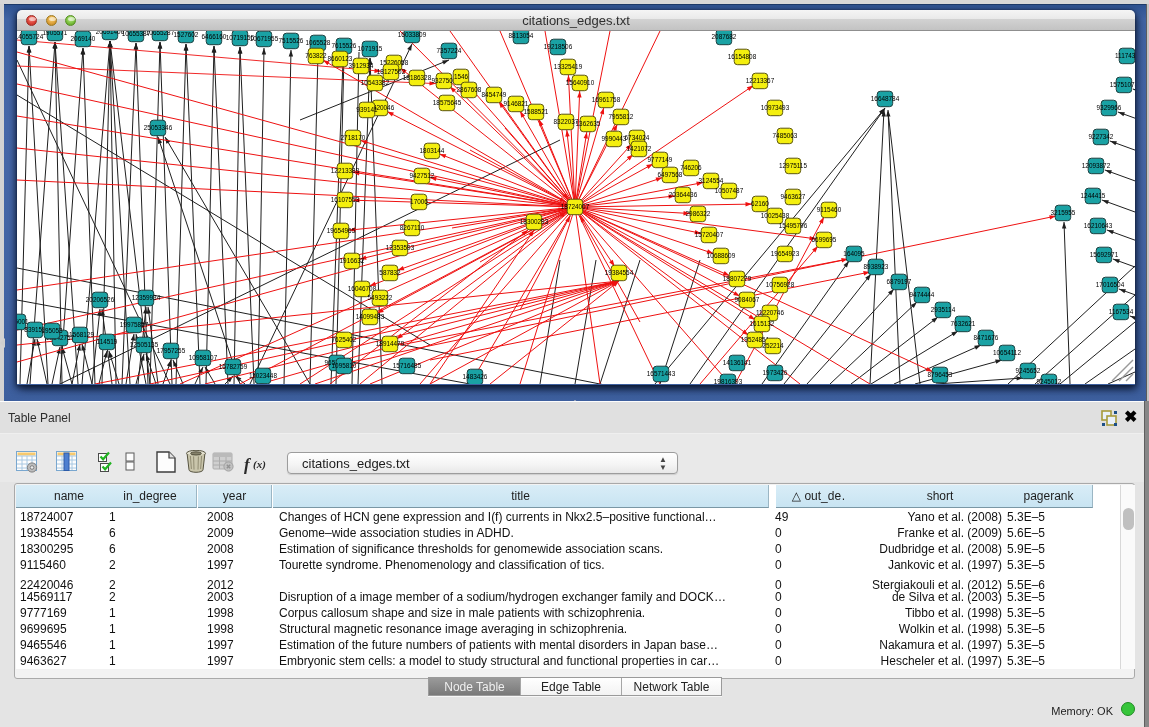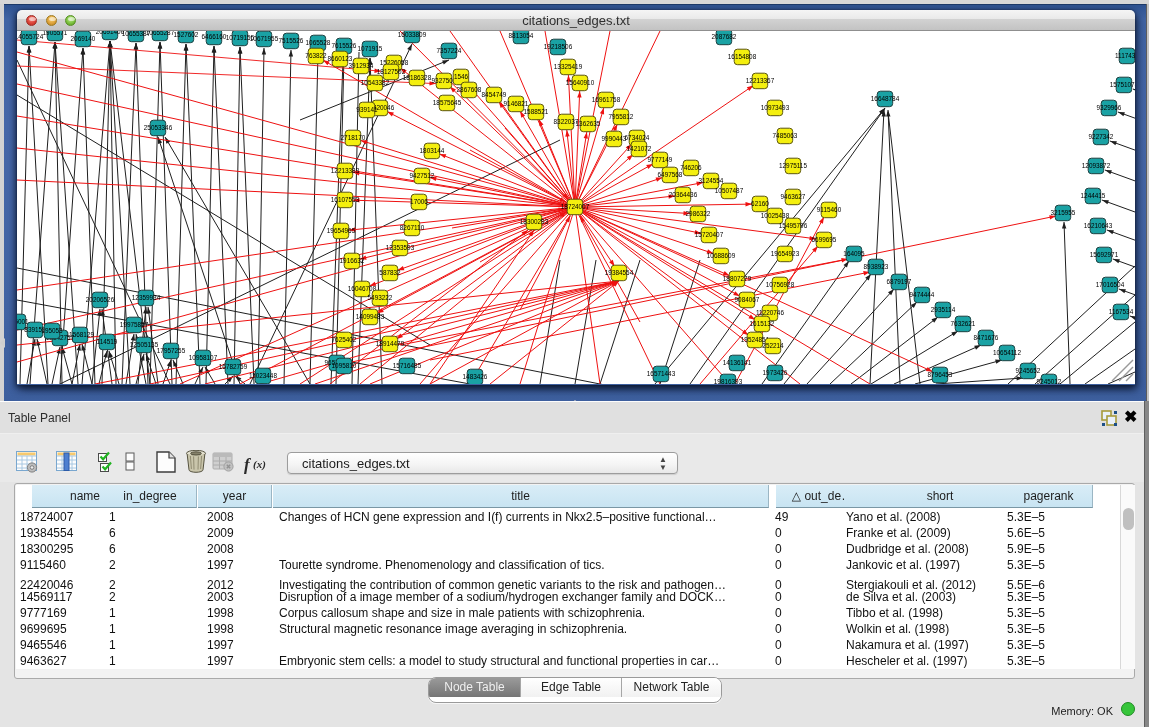--- a/index.html
+++ b/index.html
@@ -28,23 +28,23 @@
 #combo span{position:absolute;left:14px;top:3px;font-size:13px;color:#1c1c1c}
 #combo .ar{position:absolute;right:10px;top:3px;font-size:8px;color:#444;line-height:8px;text-align:center}
 
 #tablebox{position:absolute;left:14px;top:81px;width:1121px;height:196px;background:#f2f2f2;border:1px solid #a9a9a9;border-radius:3px}
 #tableview{position:absolute;left:1px;top:1px;width:1104px;height:184px;background:#fff;overflow:hidden}
 #vsb{position:absolute;left:1105px;top:1px;width:15px;height:184px;background:#fafafa;border-left:1px solid #d8d8d8}
 #vsb .thumb{position:absolute;left:2px;top:23px;width:11px;height:22px;border-radius:6px;background:#c0c0c0}
 .th{position:absolute;top:0;height:23px;background:linear-gradient(180deg,#d9edf7 0,#c8e4f2 100%);border-right:1px solid #9bb6c4;border-bottom:1px solid #7a97a5;font-size:12px;color:#1d1d1d;text-align:center;line-height:23px}
 .trow{position:absolute;left:0;width:1104px;height:16px;font-size:12px;color:#111;line-height:16px;white-space:nowrap}
 .trow span{position:absolute;top:0}
-.c0{left:4px}.c1{left:93px}.c2{left:191px}.c3{left:263px}.c4{left:759px}.c5{left:830px;width:156px;text-align:left}.c6{left:991px}
-
-#segs{position:absolute;left:428px;top:275px;height:26px;border-radius:8px;border:1px solid #9a9a9a;overflow:hidden;background:#fff;box-shadow:0 1px 0 rgba(255,255,255,.7)}
+.c0{left:4px}.c1{left:93px}.c2{left:191px}.c3{left:263px}.c4{left:759px}.c5{left:830px;width:156px;text-align:right}.c6{left:991px}
+
+#segs{position:absolute;left:428px;top:275px;height:19px;border-radius:0;border:1px solid #9a9a9a;overflow:hidden;background:#fff;box-shadow:0 1px 0 rgba(255,255,255,.7)}
 .seg{float:left;height:19px;font-size:12px;color:#222;text-align:center;line-height:18px;background:linear-gradient(180deg,#ffffff 0,#f1f1f1 100%)}
 .seg.sel{background:linear-gradient(180deg,#9a9a9a 0,#757575 100%);color:#efefef}
 .seg+.seg{border-left:1px solid #a6a6a6}
 #mem{position:absolute;right:36px;top:303px;font-size:11px;color:#1c1c1c}
 #memdot{position:absolute;right:14px;top:300px;width:14px;height:14px;border-radius:50%;background:#36c53a;border:1px solid #1f8a22}
 #rgrayb{position:absolute;left:1144px;top:401px;width:5px;height:326px;background:#878787;border-left:1px solid #5e5e5e}
 
 #pficon{position:absolute;left:1101px;top:410px}
 #pclose{position:absolute;left:1124px;top:407px;font-size:16px;color:#000;font-weight:bold}
 </style></head>
@@ -761,66 +761,67 @@
       <text x="230" y="20" font-size="17" font-style="italic" font-weight="bold" fill="#2a2a2a" font-family="Liberation Serif,serif">f</text>
       <text x="239" y="18" font-size="11" font-style="italic" font-weight="bold" fill="#2a2a2a" font-family="Liberation Serif,serif">(x)</text>
     </svg>
     <div id="combo">
           <span>citations_edges.txt</span>
           <div class="ar">▲<br>▼</div>
         </div>
   </div>
   <div id="tablebox">
     <div id="tableview">
-      <div class="th" style="left:16px;width:107px">name</div>
+      <div class="th" style="left:0;width:107px">name</div>
       <div class="th" style="left:88px;width:93px">in_degree</div>
       <div class="th" style="left:182px;width:74px">year</div>
       <div class="th" style="left:257px;width:496px">title</div>
       <div class="th" style="left:760px;width:94px">△ out_de…</div>
       <div class="th" style="left:829px;width:191px">short</div>
       <div class="th" style="left:989px;width:88px">pagerank</div>
       <div class="trow" style="top:24px">
 <span class="c0">18724007</span>
             <span class="c1">1</span>
             <span class="c2">2008</span>
             <span class="c3">Changes of HCN gene expression and I(f) currents in Nkx2.5–positive functional…</span>
             <span class="c4">49</span>
             <span class="c5">Yano et al. (2008)</span>
             <span class="c6">5.3E–5</span>
           </div>
 <div class="trow" style="top:40px">
 <span class="c0">19384554</span>
             <span class="c1">6</span>
             <span class="c2">2009</span>
+            <span class="c3">Genome–wide association studies in ADHD.</span>
             <span class="c4">0</span>
             <span class="c5">Franke et al. (2009)</span>
             <span class="c6">5.6E–5</span>
           </div>
 <div class="trow" style="top:56px">
 <span class="c0">18300295</span>
             <span class="c1">6</span>
             <span class="c2">2008</span>
+            <span class="c3">Estimation of significance thresholds for genomewide association scans.</span>
             <span class="c4">0</span>
             <span class="c5">Dudbridge et al. (2008)</span>
             <span class="c6">5.9E–5</span>
           </div>
 <div class="trow" style="top:72px">
 <span class="c0">9115460</span>
             <span class="c1">2</span>
             <span class="c2">1997</span>
             <span class="c3">Tourette syndrome. Phenomenology and classification of tics.</span>
             <span class="c4">0</span>
             <span class="c5">Jankovic et al. (1997)</span>
             <span class="c6">5.3E–5</span>
           </div>
 <div class="trow" style="top:92px">
 <span class="c0">22420046</span>
             <span class="c1">2</span>
             <span class="c2">2012</span>
-            <span class="c3">Investigating the contribution of common genetic variants to the risk and pathogen…</span>
             <span class="c4">0</span>
             <span class="c5">Stergiakouli et al. (2012)</span>
             <span class="c6">5.5E–6</span>
           </div>
 <div class="trow" style="top:104px">
 <span class="c0">14569117</span>
             <span class="c1">2</span>
             <span class="c2">2003</span>
             <span class="c3">Disruption of a image member of a sodium/hydrogen exchanger family and DOCK…</span>
             <span class="c4">0</span>
@@ -842,20 +843,21 @@
             <span class="c2">1998</span>
             <span class="c3">Structural magnetic resonance image averaging in schizophrenia.</span>
             <span class="c4">0</span>
             <span class="c5">Wolkin et al. (1998)</span>
             <span class="c6">5.3E–5</span>
           </div>
 <div class="trow" style="top:152px">
 <span class="c0">9465546</span>
             <span class="c1">1</span>
             <span class="c2">1997</span>
+            <span class="c3">Estimation of the future numbers of patients with mental disorders in Japan base…</span>
             <span class="c4">0</span>
             <span class="c5">Nakamura et al. (1997)</span>
             <span class="c6">5.3E–5</span>
           </div>
 <div class="trow" style="top:168px">
 <span class="c0">9463627</span>
             <span class="c1">1</span>
             <span class="c2">1997</span>
             <span class="c3">Embryonic stem cells: a model to study structural and functional properties in car…</span>
             <span class="c4">0</span>

